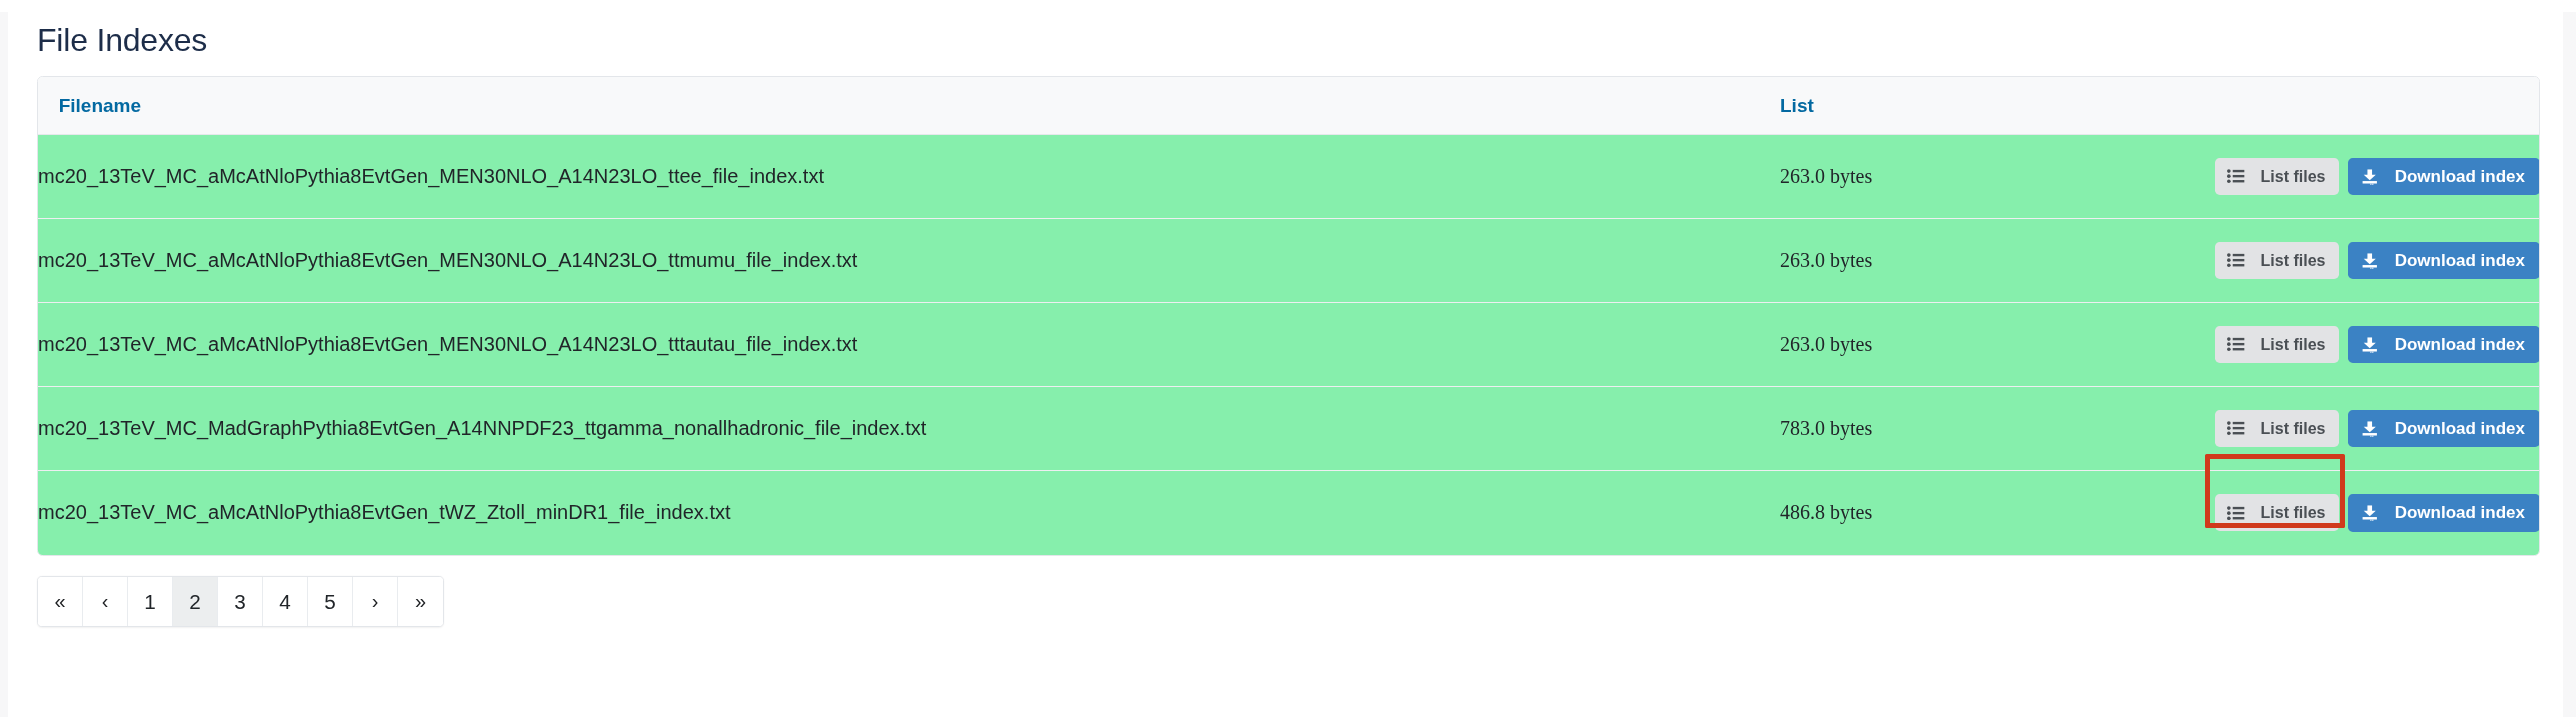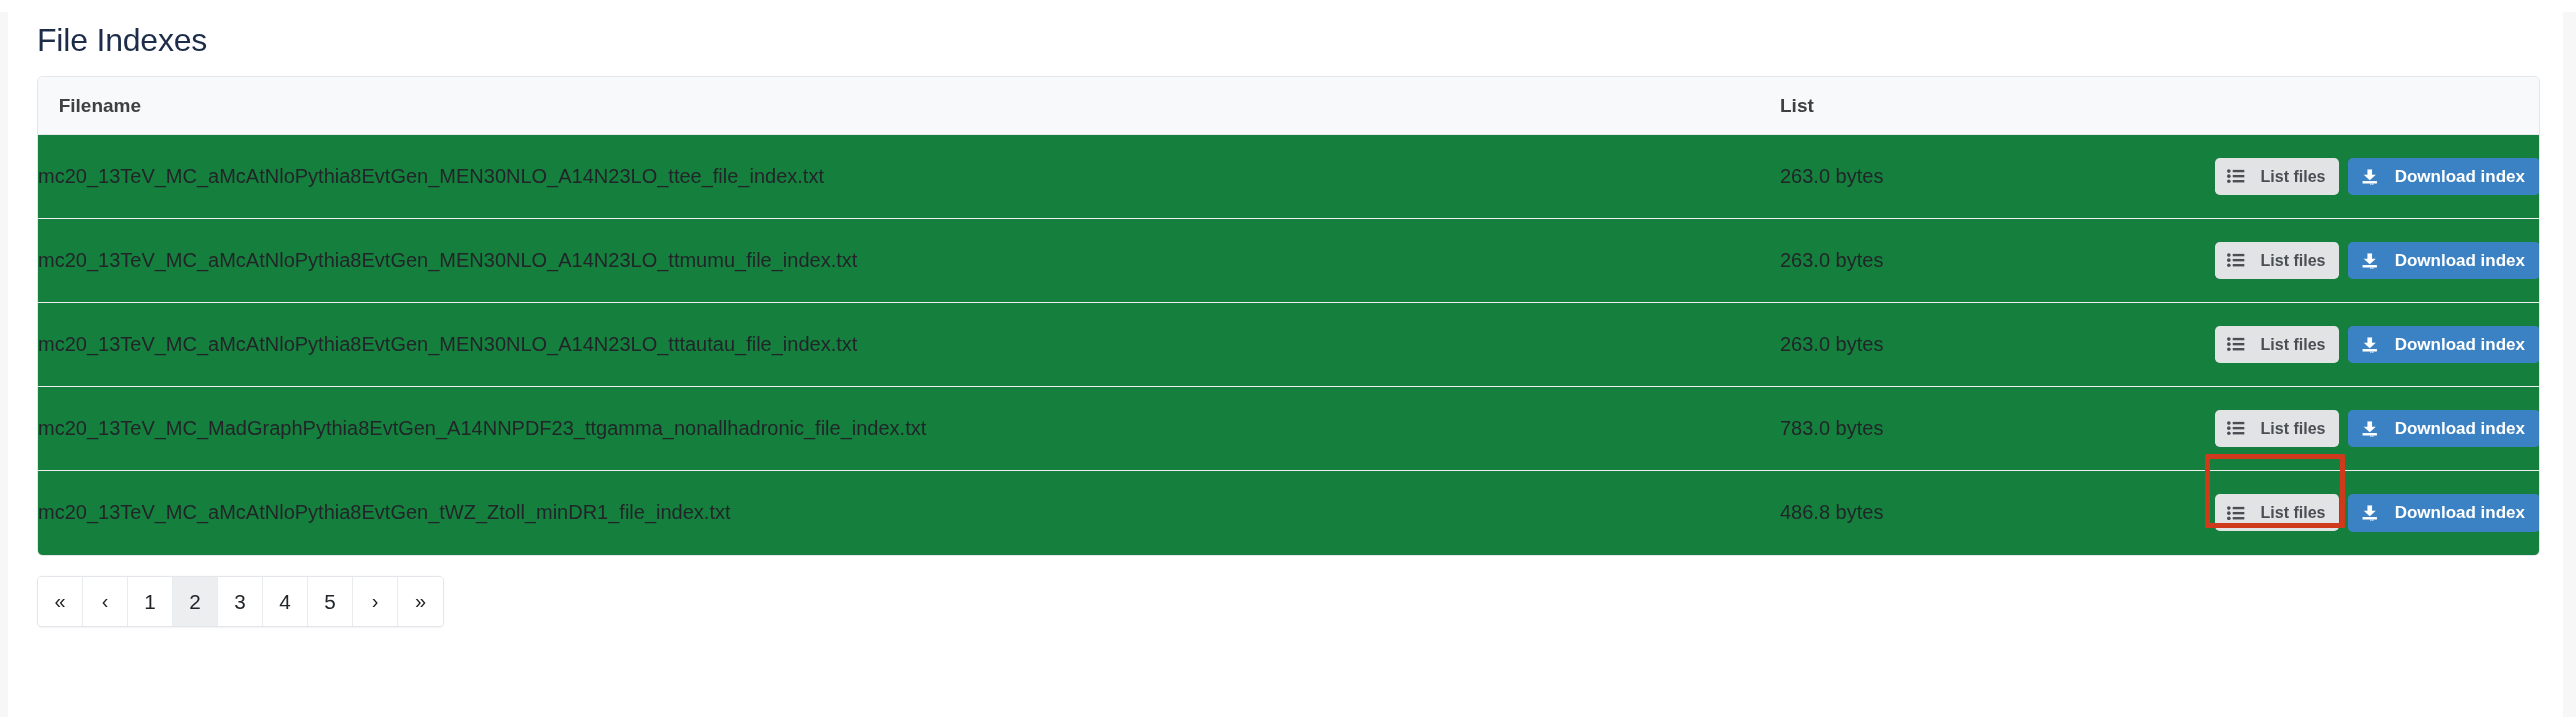--- a/index.html
+++ b/index.html
@@ -67,51 +67,52 @@
     width: 100%;
     border-collapse: collapse;
     table-layout: fixed;
   }
 
   table.index-table thead th {
     background: #f8f9fa;
     border-bottom: 0.8px solid #e6e8eb;
     font-size: 19px;
     font-weight: bold;
-    color: #404040;
+    color: #0369a1;
     text-align: left;
     padding: 17.5px 0 17.5px 0;
     height: 57px;
     vertical-align: middle;
   }
   .col-filename { width: 1742px; padding-left: 20.7px !important; }
   .col-size     { width: 286px; }
   .col-actions  { width: 474px; }
 
   table.index-table tbody td {
     border-top: 0.8px solid #edeff1;
     font-size: 20px;
     color: #212529;
     padding: 0;
     height: 84px;
     vertical-align: middle;
-    background: #15803d;
+    background: #86efac;
   }
   table.index-table tbody tr:first-child td { border-top: none; }
 
   .cell-filename {
     padding-left: 20.7px;
     font-size: 20px;
     color: #212529;
     white-space: nowrap;
   }
   .cell-size {
     font-size: 20px;
     color: #212529;
     white-space: nowrap;
+    font-family: Liberation Serif, serif;
   }
   .cell-actions {
     padding-right: 19px;
   }
   .actions-wrap {
     display: flex;
     flex-direction: row;
     align-items: center;
     justify-content: flex-end;
     gap: 9.5px;

